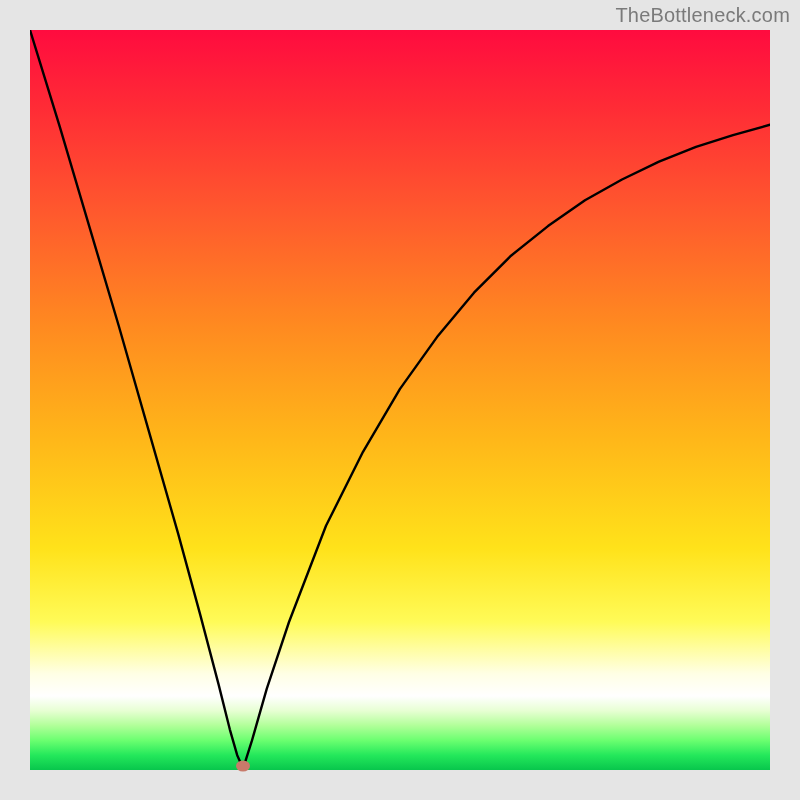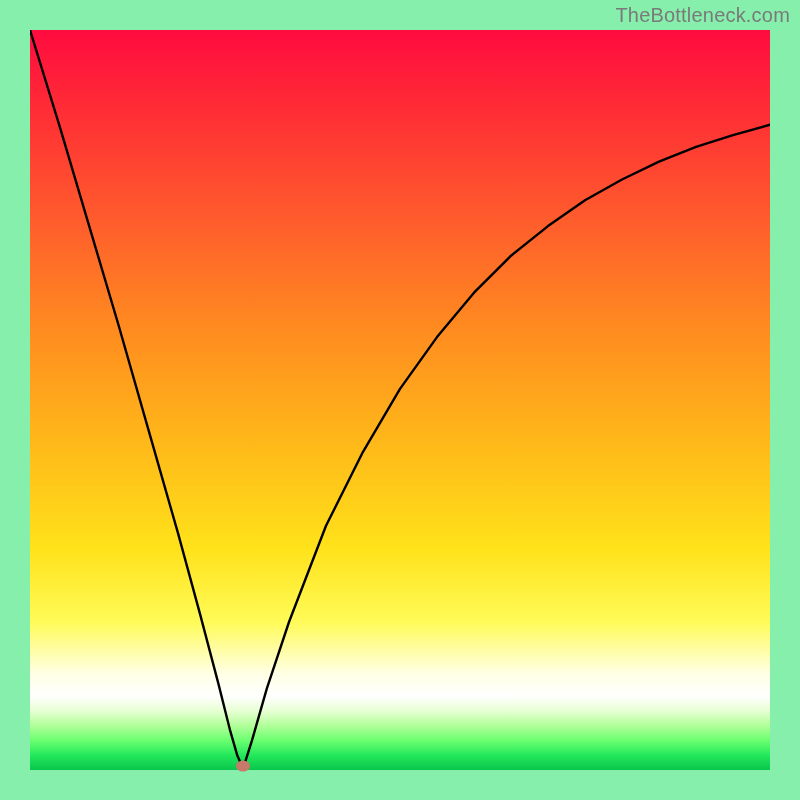--- a/index.html
+++ b/index.html
@@ -10,21 +10,21 @@
     background: #000;
     overflow: hidden;
     font-family: Arial, Helvetica, sans-serif;
   }
   .frame {
     position: absolute;
     left: 0;
     top: 0;
     width: 800px;
     height: 800px;
-    background: #86efac;
+    background: #e5e5e5;
   }
   .plot {
     position: absolute;
     left: 30px;
     top: 30px;
     width: 740px;
     height: 740px;
     background: linear-gradient(
       to bottom,
       #ff0b3f 0%,

